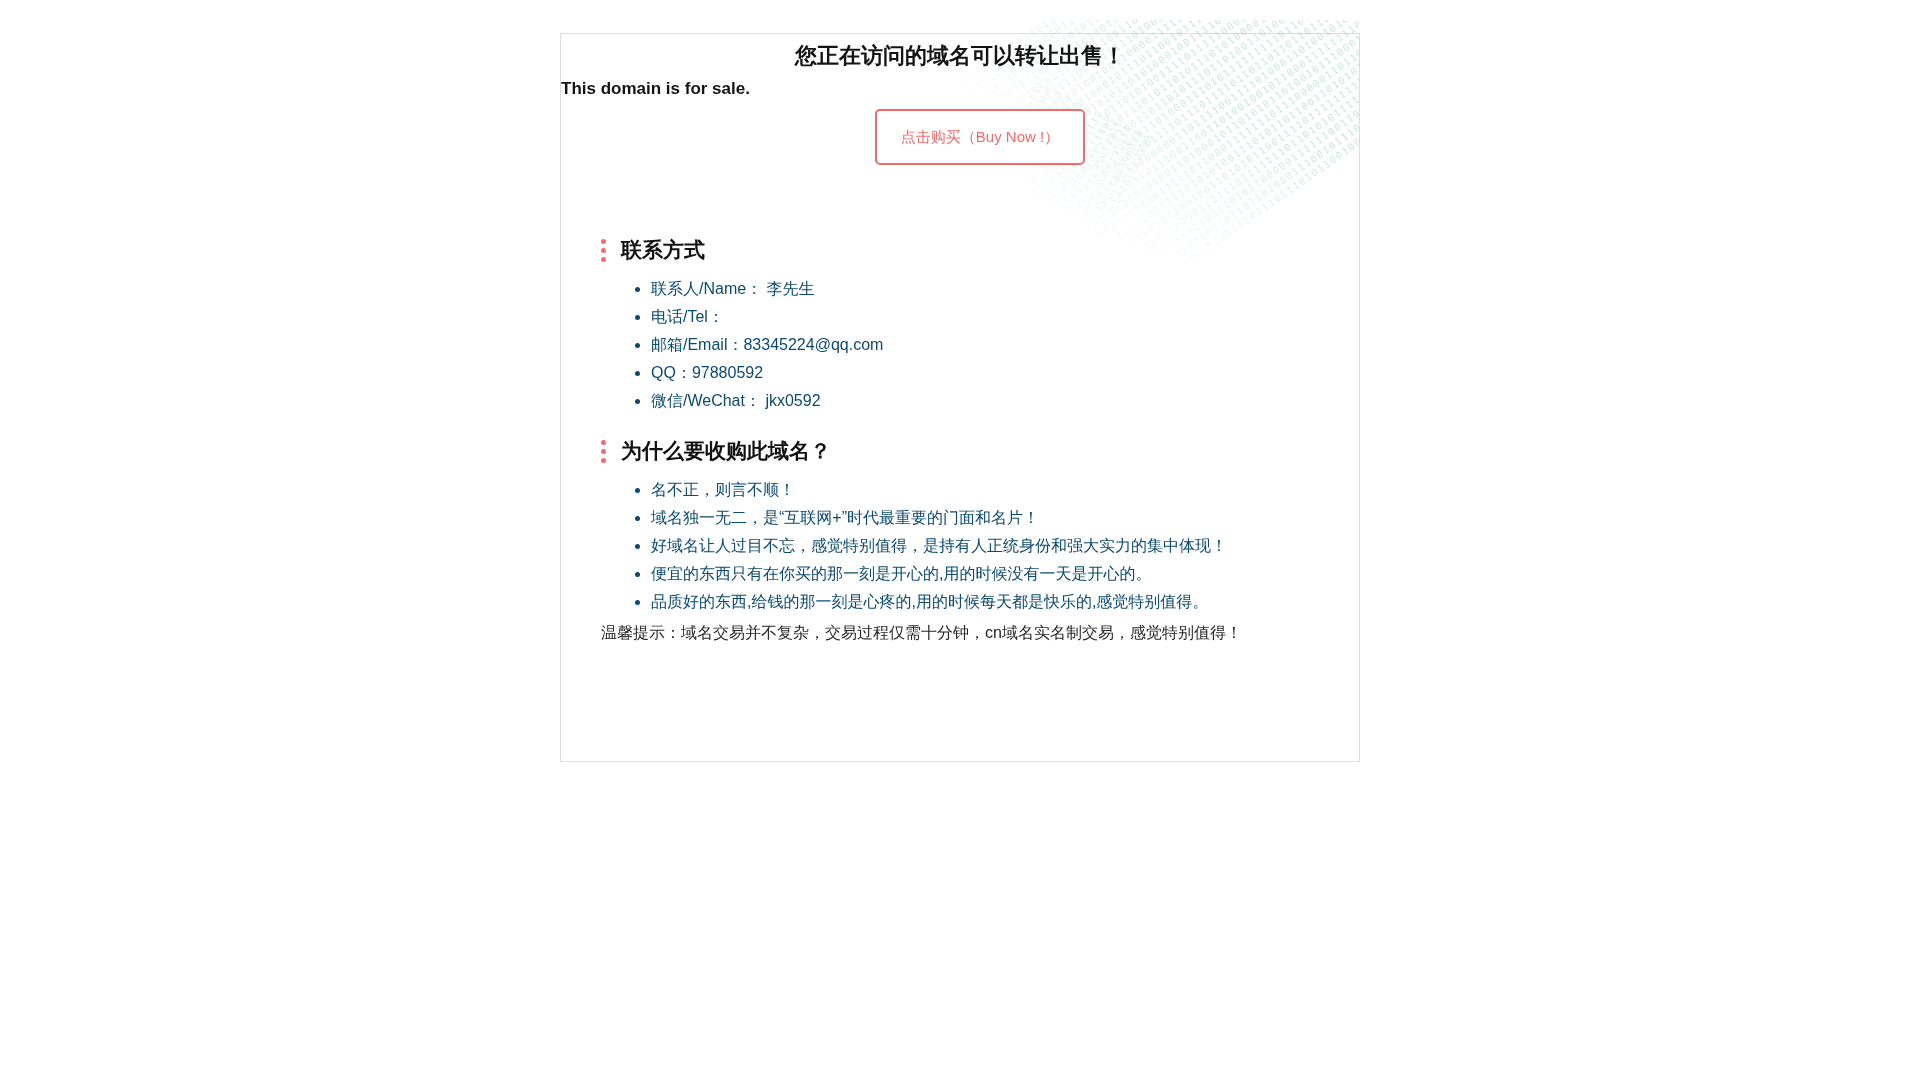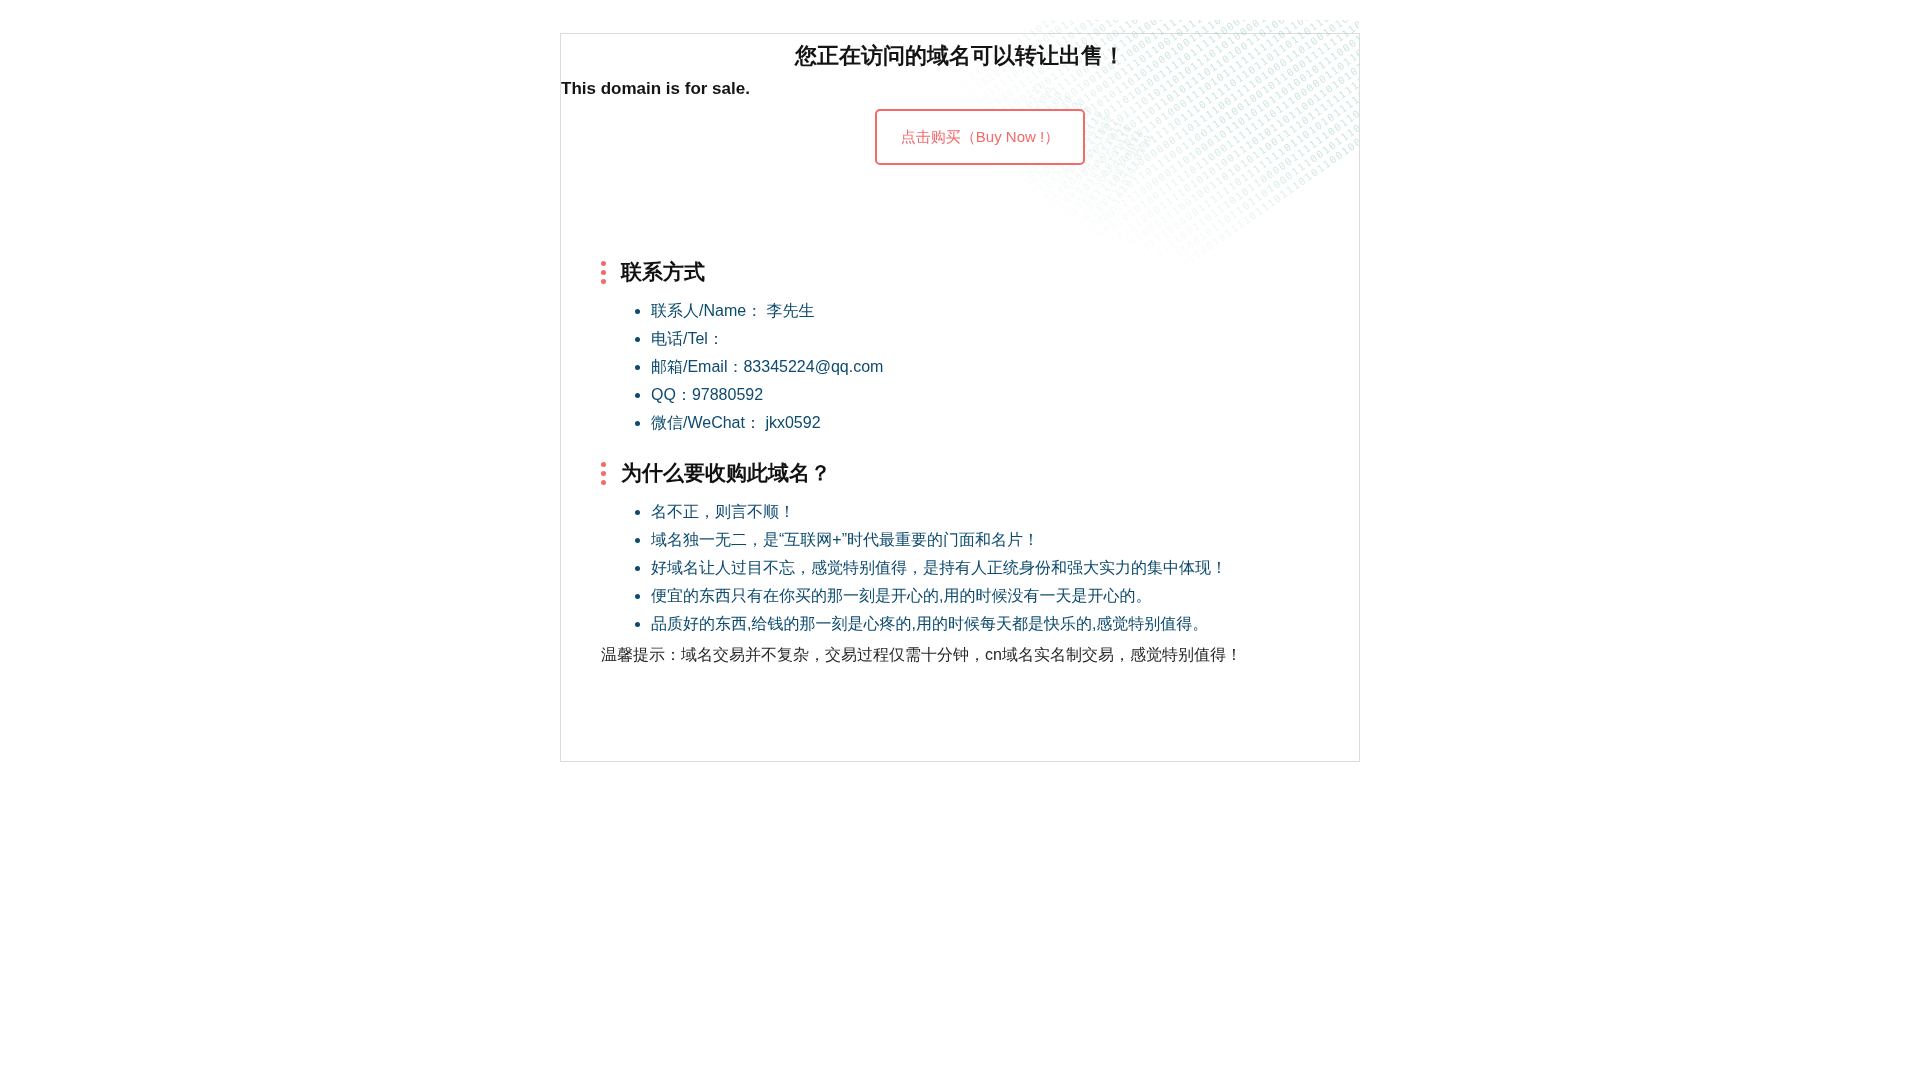--- a/index.html
+++ b/index.html
@@ -102,21 +102,21 @@
     background: #ffffff;
     border: 2px solid #f26a6a;
     border-radius: 5px;
     color: #f26a6a;
     font-size: 15px;
     font-family: "Liberation Sans", "DejaVu Sans", sans-serif;
     cursor: pointer;
     margin-left: 40px;
   }
   
-  .sections { margin-top: 94px; position: relative; z-index: 2; }
+  .sections { margin-top: 72px; position: relative; z-index: 2; }
   .section-heading {
     display: flex;
     align-items: center;
     margin-left: 40px;
     height: 26px;
   }
   .section-heading + .list { margin-top: 12px; }
   .marker-dots {
     display: flex;
     flex-direction: column;

